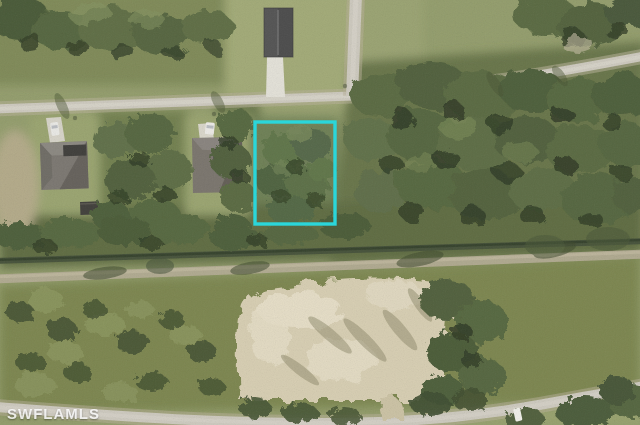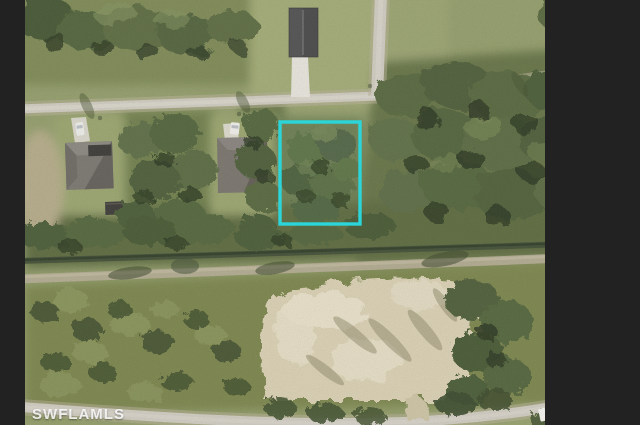--- a/index.html
+++ b/index.html
@@ -1,19 +1,18 @@
 <!DOCTYPE html>
 <html><head>
 <meta charset="utf-8">
 <style>
   html,body{margin:0;padding:0;background:#222;}
   #stage{
-    position:relative;width:520px;height:425px;overflow:hidden;
+    position:relative;width:640px;height:425px;overflow:hidden;
     font-family:"Liberation Sans", sans-serif;
-    margin-left:25px;
   }
   #stage svg{position:absolute;left:0;top:0;display:block;}
   #watermark{
     position:absolute;left:7px;bottom:3px;
     font-size:15px;font-weight:600;letter-spacing:1px;
     text-shadow:0 1px 2px rgba(0,0,0,0.4);
     user-select:none;
   }
 </style>
 </head>

